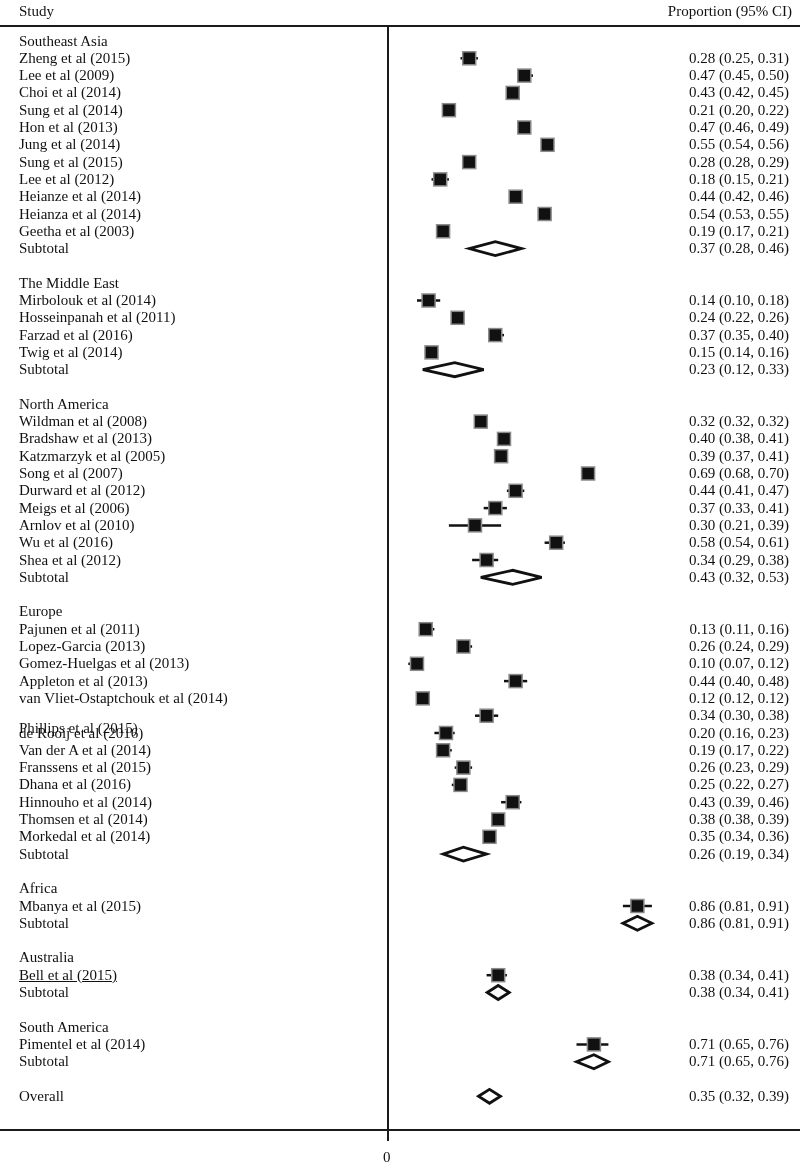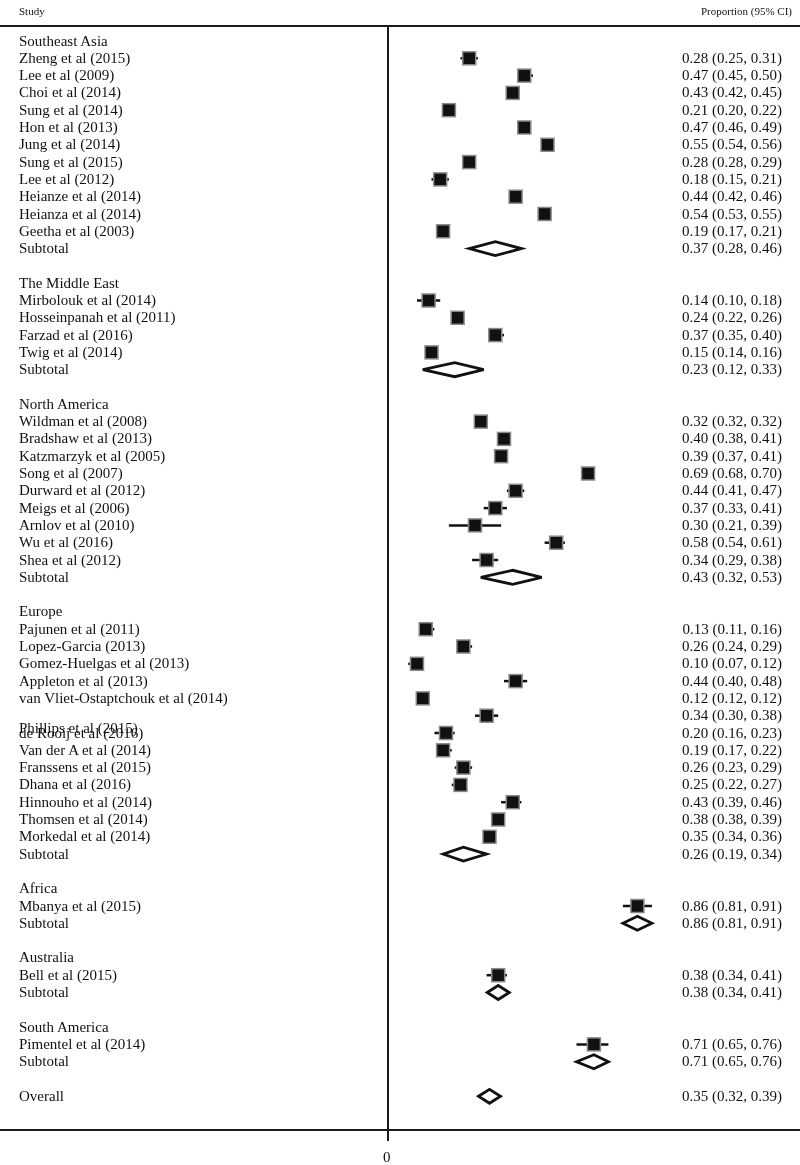--- a/index.html
+++ b/index.html
@@ -1,28 +1,28 @@
 <!DOCTYPE html>
 <html><head>
 <meta charset="utf-8">
 <style>
   html, body { margin: 0; padding: 0; background: #ffffff; }
   body { width: 800px; height: 1165px; position: relative; overflow: hidden;
          font-family: "Liberation Serif", "DejaVu Serif", serif; color: #111; }
-  .hdr { position: absolute; top: 2px; font-size: 11px; line-height: 18px; }
+  .hdr { position: absolute; top: 2px; font-size: 15px; line-height: 18px; }
   #hdr-study { left: 19px; }
   #hdr-prop { right: 8px; }
   .hline { position: absolute; left: 0; width: 800px; height: 2px; background: #1a1a1a; }
   #top-line { top: 25px; }
   #bottom-line { top: 1129px; }
   #vline { position: absolute; left: 387px; top: 26px; width: 2px; height: 1115px; background: #1a1a1a; }
   #zero-label { position: absolute; left: 383px; top: 1148px; font-size: 15px; line-height: 18px; }
   #rows { position: absolute; left: 0; top: 0; width: 800px; height: 1111px; }
   .lbl { position: absolute; left: 19px; font-size: 15px; line-height: 17px; white-space: nowrap; }
-  .val { position: absolute; right: 18px; font-size: 15px; line-height: 17px; white-space: nowrap; text-align: right; }
+  .val { position: absolute; right: 11px; font-size: 15px; line-height: 17px; white-space: nowrap; text-align: right; }
   #plot { position: absolute; left: 0; top: 0; }
 </style>
 </head>
 <body>
 
 <div id="hdr-study" class="hdr">Study</div>
 <div id="hdr-prop" class="hdr">Proportion (95% CI)</div>
 <div id="top-line" class="hline"></div>
 <div id="vline"></div>
 <div id="bottom-line" class="hline"></div>
@@ -200,21 +200,21 @@
     <div class="lbl" style="top: 828.3px;">Morkedal et al (2014)</div>
     <div class="val" style="top: 828.3px;">0.35 (0.34, 0.36)</div>
     <div class="lbl" style="top: 845.6px;">Subtotal</div>
     <div class="val" style="top: 845.6px;">0.26 (0.19, 0.34)</div>
     <div class="lbl" style="top: 880.2px;">Africa</div>
     <div class="lbl" style="top: 897.5px;">Mbanya et al (2015)</div>
     <div class="val" style="top: 897.5px;">0.86 (0.81, 0.91)</div>
     <div class="lbl" style="top: 914.8px;">Subtotal</div>
     <div class="val" style="top: 914.8px;">0.86 (0.81, 0.91)</div>
     <div class="lbl" style="top: 949.4px;">Australia</div>
-    <div class="lbl" style="top: 966.7px;">Bell et al (2015)</div>
+    <div class="lbl" style="top: 966.7px; text-decoration: underline;">Bell et al (2015)</div>
     <div class="val" style="top: 966.7px;">0.38 (0.34, 0.41)</div>
     <div class="lbl" style="top: 984px;">Subtotal</div>
     <div class="val" style="top: 984px;">0.38 (0.34, 0.41)</div>
     <div class="lbl" style="top: 1018.6px;">South America</div>
     <div class="lbl" style="top: 1035.9px;">Pimentel et al (2014)</div>
     <div class="val" style="top: 1035.9px;">0.71 (0.65, 0.76)</div>
     <div class="lbl" style="top: 1053.2px;">Subtotal</div>
     <div class="val" style="top: 1053.2px;">0.71 (0.65, 0.76)</div>
     <div class="lbl" style="top: 1087.8px;">Overall</div>
     <div class="val" style="top: 1087.8px;">0.35 (0.32, 0.39)</div>

